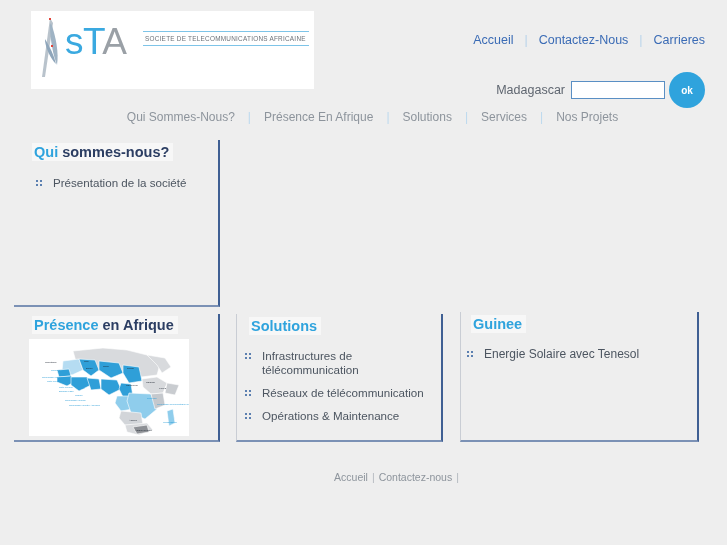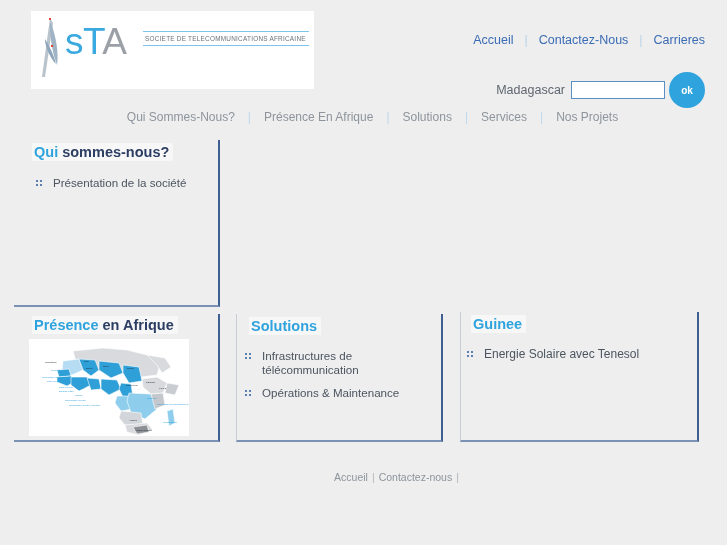--- a/index.html
+++ b/index.html
@@ -407,20 +407,21 @@
         </span>
       <span>Infrastructures de télécommunication</span>
     </li>
     <li>
       <span class="dots">
           <i></i>
           <i></i>
           <i></i>
           <i></i>
         </span>
+      <span>Réseaux de télécommunication</span>
     </li>
     <li>
       <span class="dots">
           <i></i>
           <i></i>
           <i></i>
           <i></i>
         </span>
       <span>Opérations &amp; Maintenance</span>
     </li>

